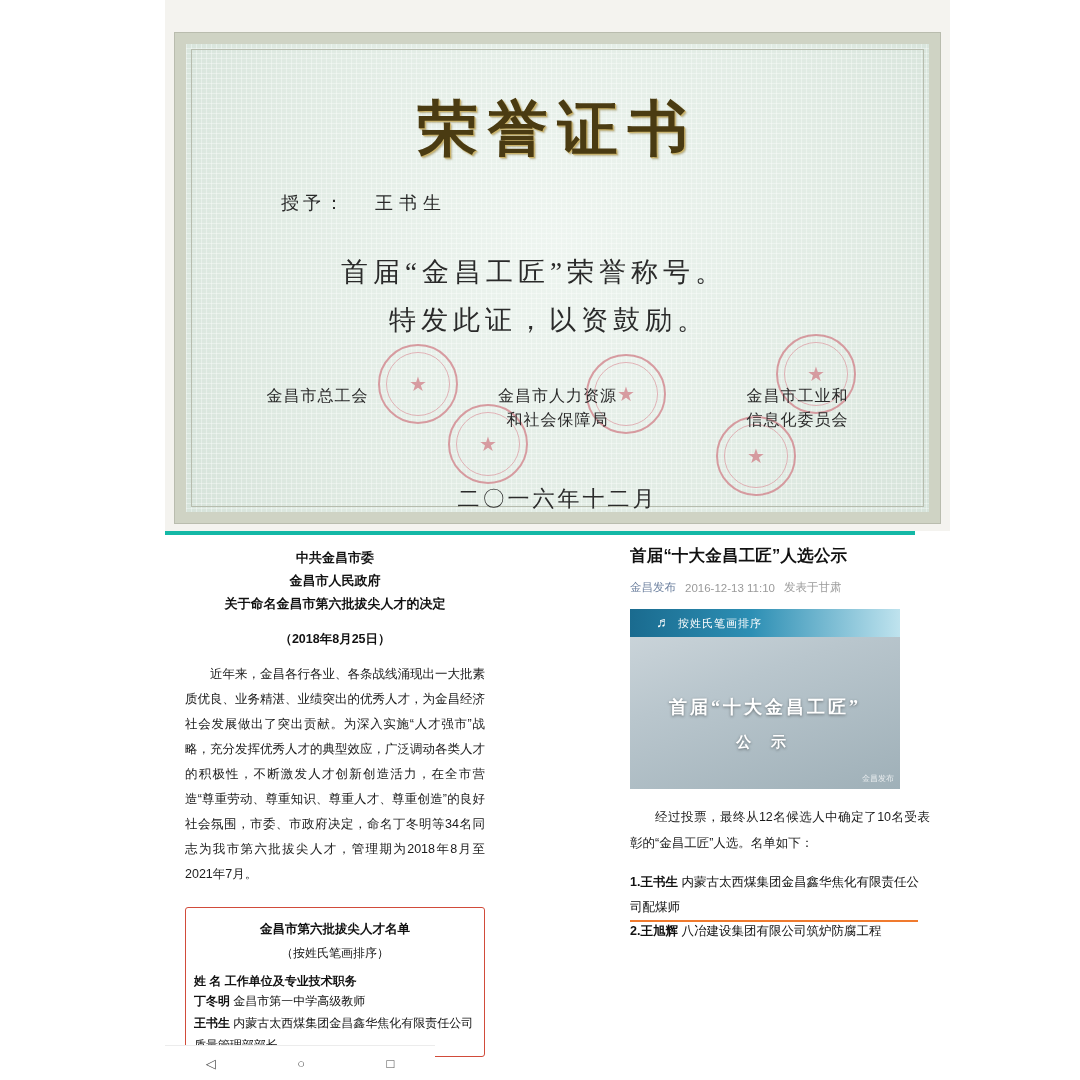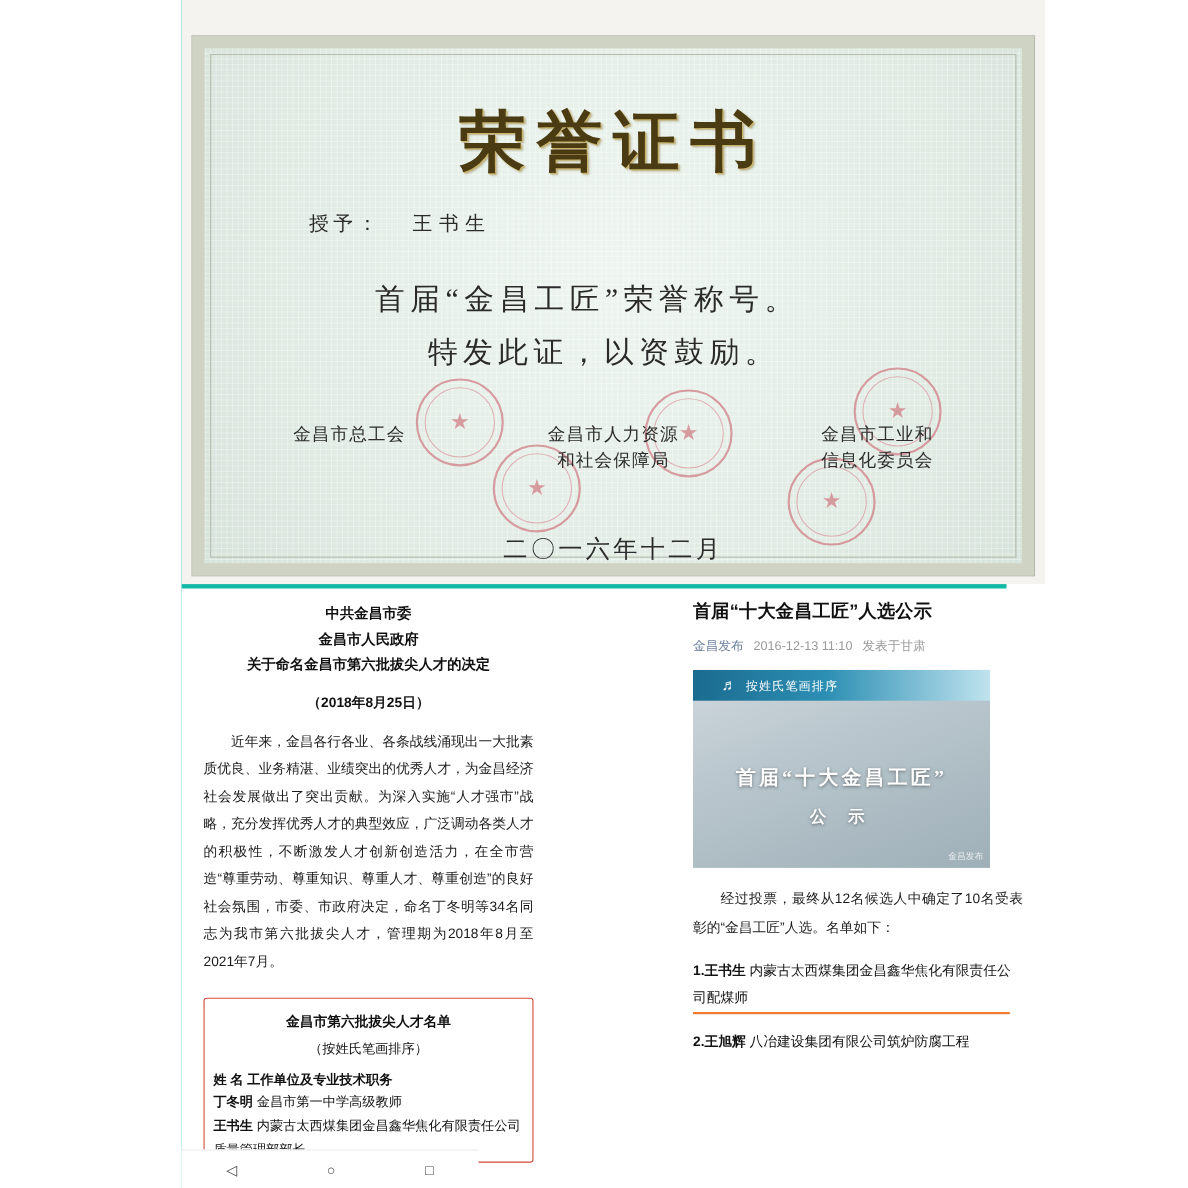--- a/index.html
+++ b/index.html
@@ -322,21 +322,21 @@
   .art-list-item .idx { font-weight: bold; }
   .art-list-item .nm { font-weight: bold; }
   .art-hl {
     position: absolute;
     left: 0;
     bottom: -3px;
     width: 288px;
     height: 2px;
     background: #f07a2e;
   }
-  .art-list-item.second { margin-top: 16px; }
+  .art-list-item.second { margin-top: 0; }
 
   
   .navbar {
     position: absolute;
     left: 165px;
     bottom: 0;
     width: 270px;
     height: 34px;
     background: #ffffff;
     display: flex;

